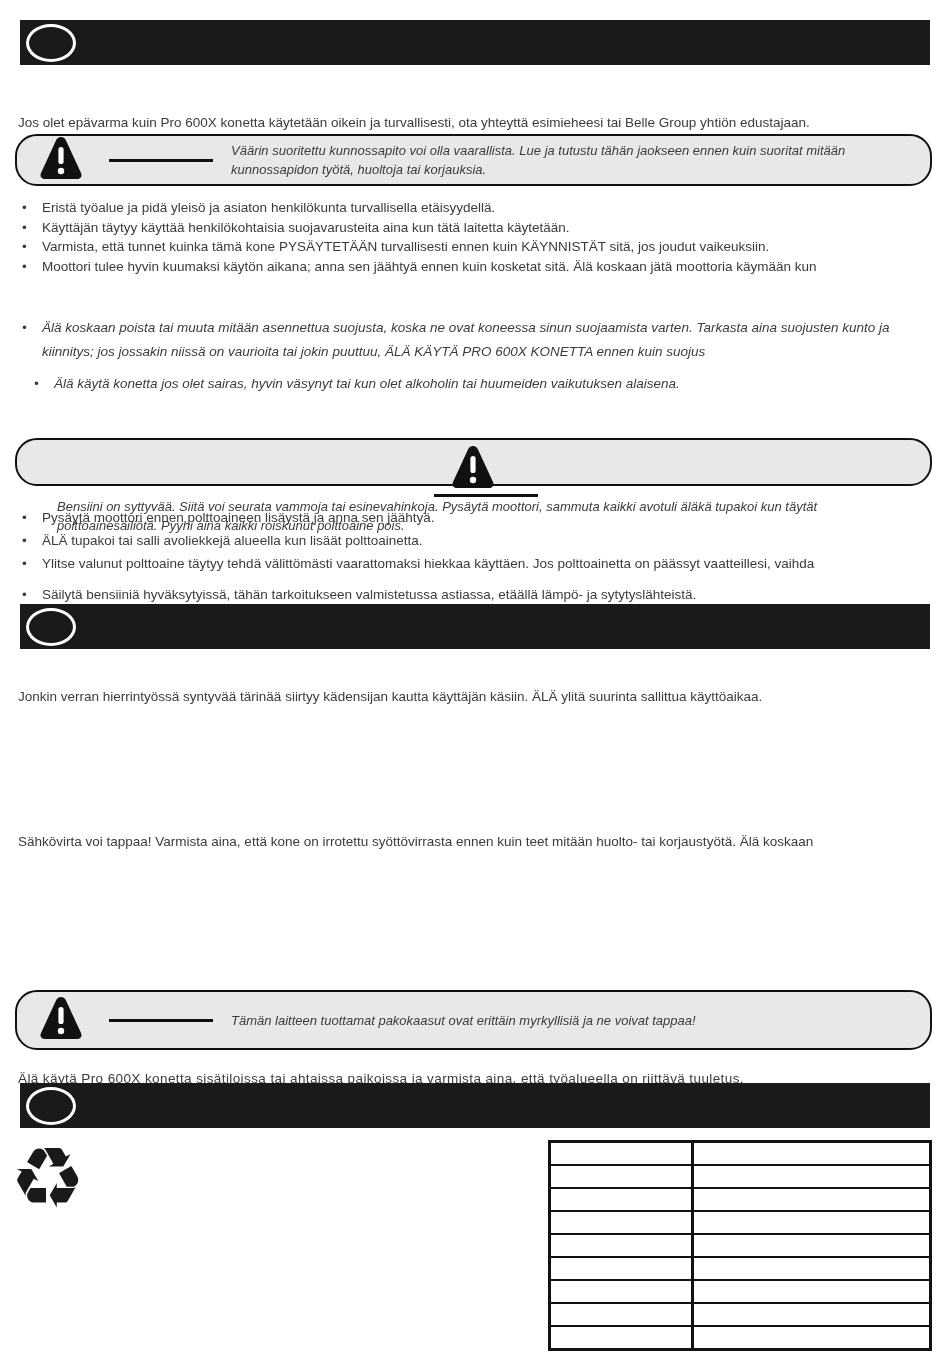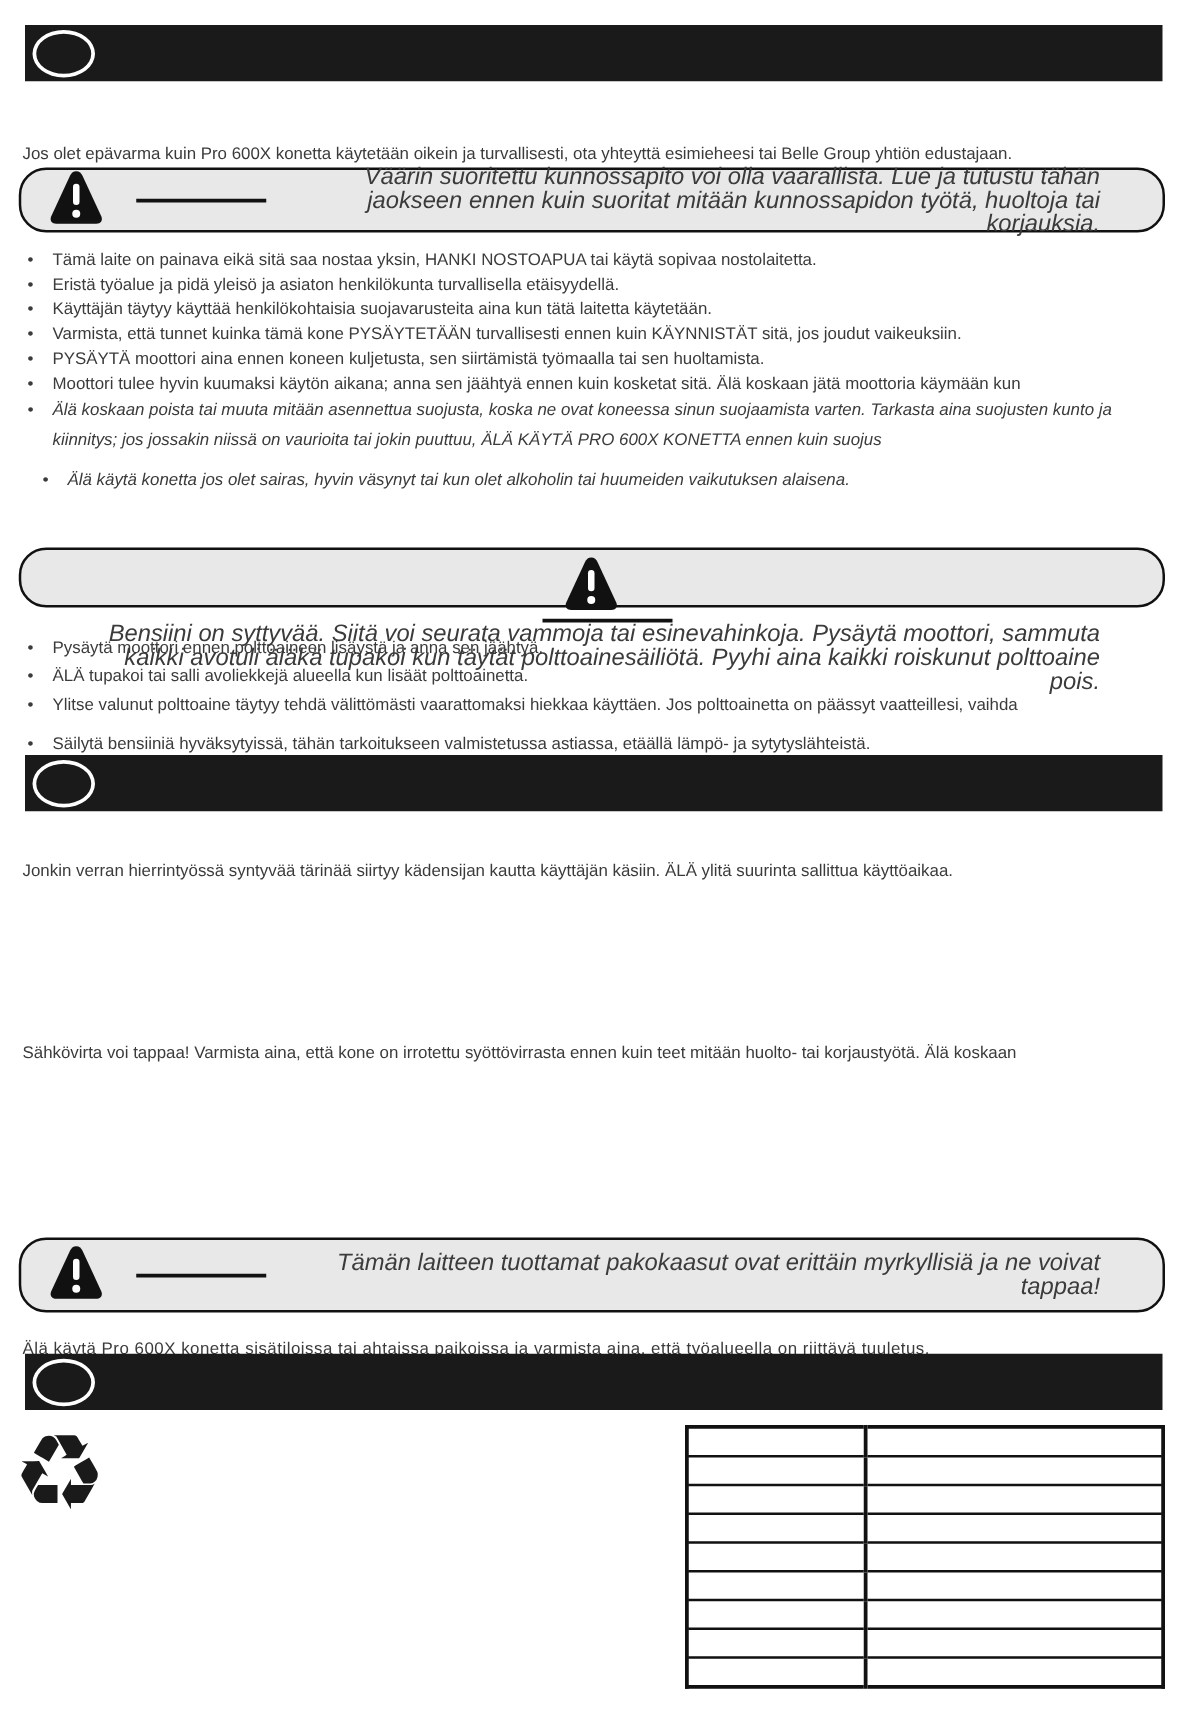--- a/index.html
+++ b/index.html
@@ -39,22 +39,22 @@
   }
   .warn-tri{flex:0 0 auto;}
   .warn-line{
     flex:0 0 auto;
     width:104px;height:3px;background:#111;
     margin-left:26px;
   }
   .warn-text{
     flex:1 1 auto;
     font-style:italic;
-    font-size:19px;line-height:19px;
-    text-align:right;
+    font-size:13px;line-height:19px;
+    text-align:left;
     padding:0 26px 0 18px;
   }
   ul.blist{
     position:absolute;left:0;margin:0;padding:0;
     list-style:none;width:932px;
   }
   ul.blist li{
     position:relative;
     padding-left:42px;
     font-size:13.5px;
@@ -104,25 +104,23 @@
         <path d="M22 2 C24.5 2 26 3.5 27 5.5 L42 38 C43.5 41.5 41.5 44 38 44 L6 44 C2.5 44 0.5 41.5 2 38 L17 5.5 C18 3.5 19.5 2 22 2 Z" fill="#111"></path>
         <rect x="19.4" y="12" width="5.2" height="17" rx="2.6" fill="#fff"></rect>
         <circle cx="22" cy="36" r="3.2" fill="#fff"></circle>
       </svg>
     </span>
     <span class="warn-line"></span>
     <span class="warn-text">Väärin suoritettu kunnossapito voi olla vaarallista. Lue ja tutustu tähän jaokseen ennen kuin suoritat mitään kunnossapidon työtä, huoltoja tai korjauksia.</span>
   </div>
 
   <ul class="blist" id="list-a" style="top:198px;">
-    <li>Tämä laite on painava eikä sitä saa nostaa yksin, HANKI NOSTOAPUA tai käytä sopivaa nostolaitetta.</li>
     <li>Eristä työalue ja pidä yleisö ja asiaton henkilökunta turvallisella etäisyydellä.</li>
     <li>Käyttäjän täytyy käyttää henkilökohtaisia suojavarusteita aina kun tätä laitetta käytetään.</li>
     <li>Varmista, että tunnet kuinka tämä kone PYSÄYTETÄÄN turvallisesti ennen kuin KÄYNNISTÄT sitä, jos joudut vaikeuksiin.</li>
-    <li>PYSÄYTÄ moottori aina ennen koneen kuljetusta, sen siirtämistä työmaalla tai sen huoltamista.</li>
     <li class="clip">Moottori tulee hyvin kuumaksi käytön aikana; anna sen jäähtyä ennen kuin kosketat sitä. Älä koskaan jätä moottoria käymään kun</li>
   </ul>
 
   <ul class="blist" id="list-b" style="top:316px;">
     <li>Älä koskaan poista tai muuta mitään asennettua suojusta, koska ne ovat koneessa sinun suojaamista varten. Tarkasta aina suojusten kunto ja kiinnitys; jos jossakin niissä on vaurioita tai jokin puuttuu, ÄLÄ KÄYTÄ PRO 600X KONETTA ennen kuin suojus</li>
     <li>Älä käytä konetta jos olet sairas, hyvin väsynyt tai kun olet alkoholin tai huumeiden vaikutuksen alaisena.</li>
   </ul>
 
   <div class="warnbox" style="top:438px;height:48px;flex-direction:column;">
     <span class="warn-tri">

